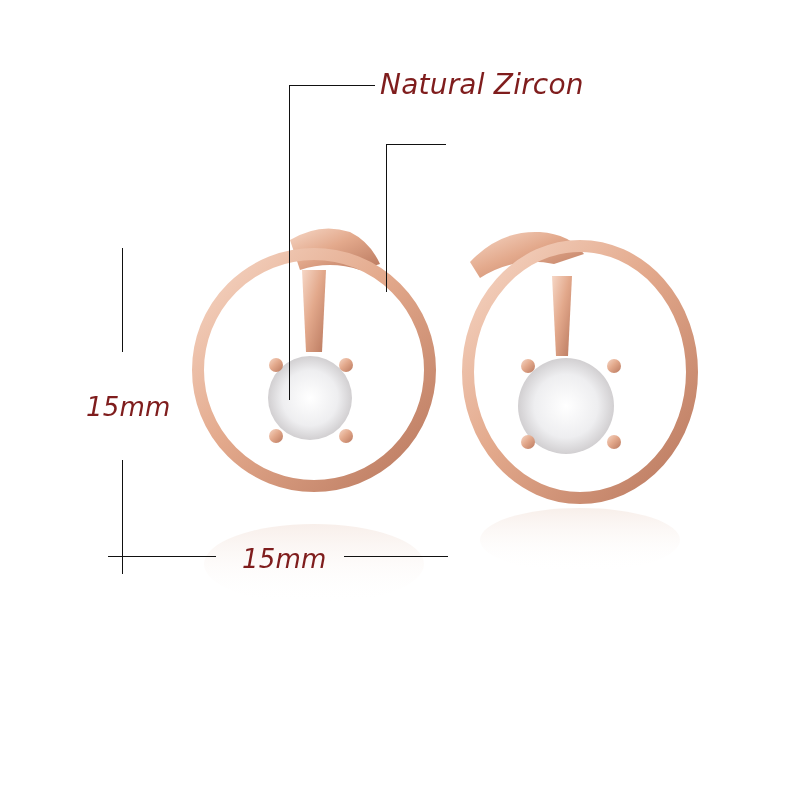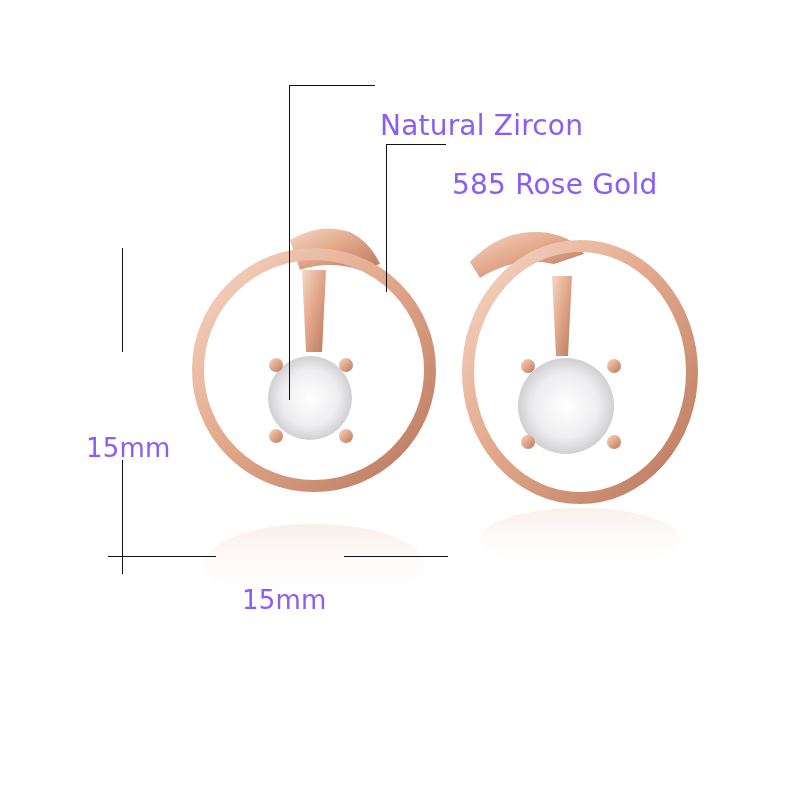--- a/index.html
+++ b/index.html
@@ -1,17 +1,17 @@
 <!DOCTYPE html>
 <html><head>
 <meta charset="utf-8">
 <style>
   html,body{margin:0;padding:0;background:#ffffff;}
   .canvas{position:relative;width:800px;height:800px;background:#ffffff;overflow:hidden;font-family:"DejaVu Sans","Liberation Sans",sans-serif;}
-  .lbl{position:absolute;color:#8b5cf6;white-space:nowrap;font-size:28px;letter-spacing:0.2px;margin-top:41px;}
+  .lbl{position:absolute;font-style:italic;color:#7f1d1d;white-space:nowrap;font-size:28px;letter-spacing:0.2px;}
   .line{position:absolute;background:#111111;}
   svg.art{position:absolute;left:0;top:0;}
 </style>
 </head>
 <body>
 
 <div class="canvas">
 
   <svg class="art" width="800" height="800" viewBox="0 0 800 800">
     <defs>
@@ -59,21 +59,20 @@
       </g>
     </g>
   </svg>
 
   <div class="line" style="left:289px;top:85px;width:86px;height:1px;"></div>
   <div class="line" style="left:289px;top:85px;width:1px;height:315px;"></div>
   <div class="line" style="left:386px;top:144px;width:60px;height:1px;"></div>
   <div class="line" style="left:386px;top:144px;width:1px;height:148px;"></div>
 
   <div class="lbl" style="left:380px;top:68px;">Natural Zircon</div>
-  <div class="lbl" style="left:452px;top:127px;">585 Rose Gold</div>
 
   <div class="line" style="left:122px;top:248px;width:1px;height:104px;"></div>
   <div class="lbl" style="left:86px;top:392px;font-size:26px;">15mm</div>
   <div class="line" style="left:122px;top:460px;width:1px;height:114px;"></div>
 
   <div class="line" style="left:108px;top:556px;width:108px;height:1px;"></div>
   <div class="lbl" style="left:242px;top:544px;font-size:26px;">15mm</div>
   <div class="line" style="left:344px;top:556px;width:104px;height:1px;"></div>
 
 </div>

